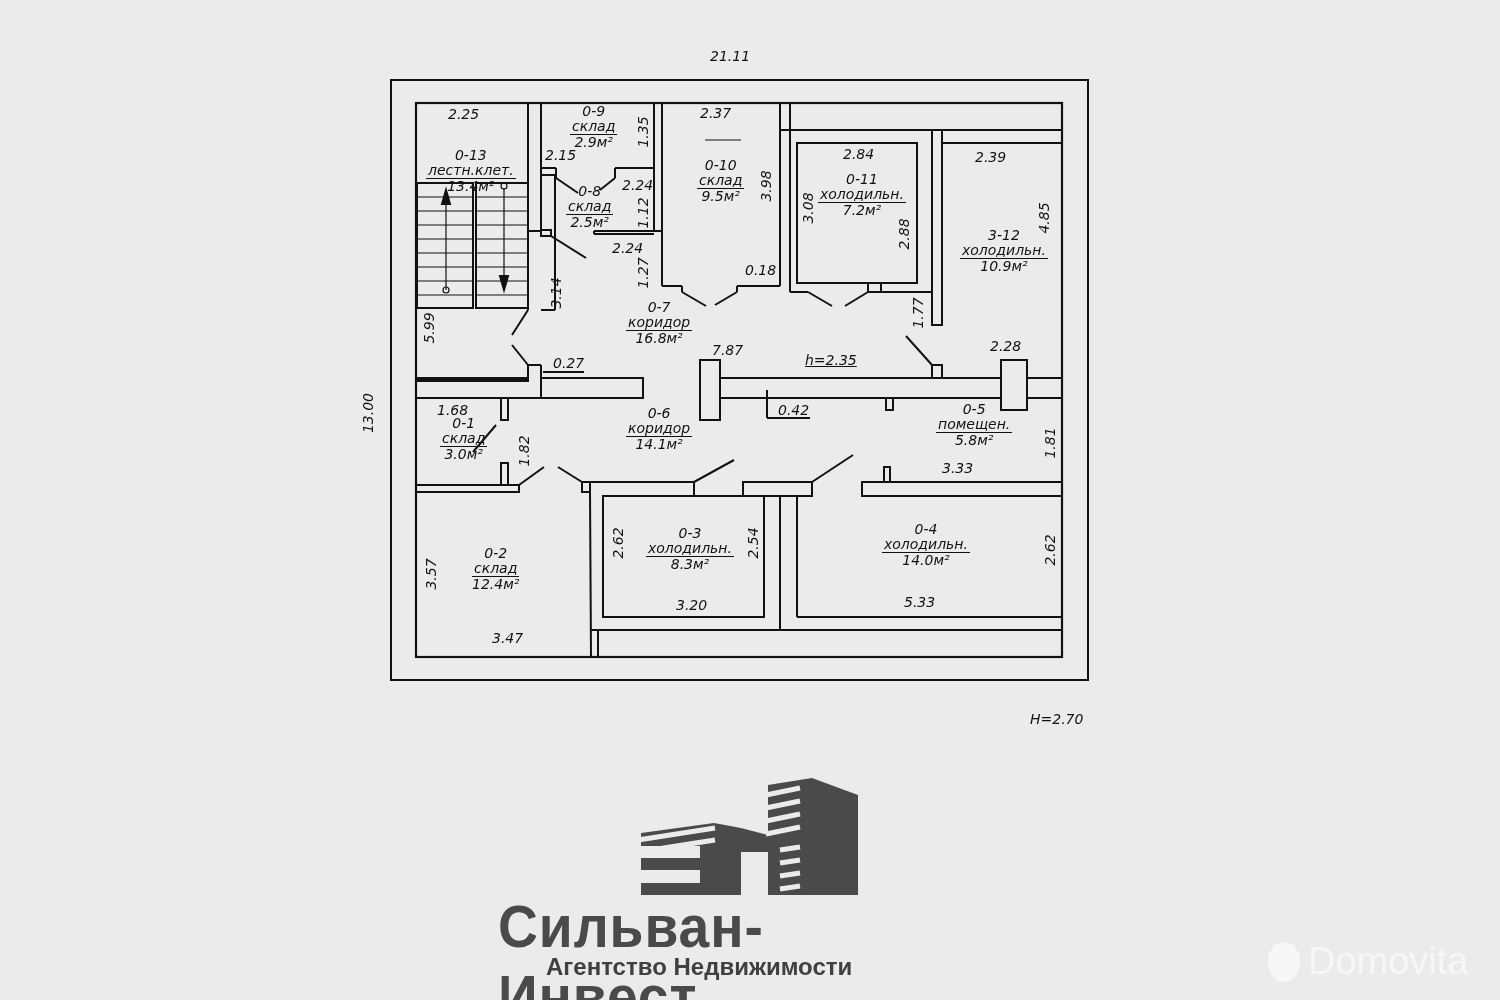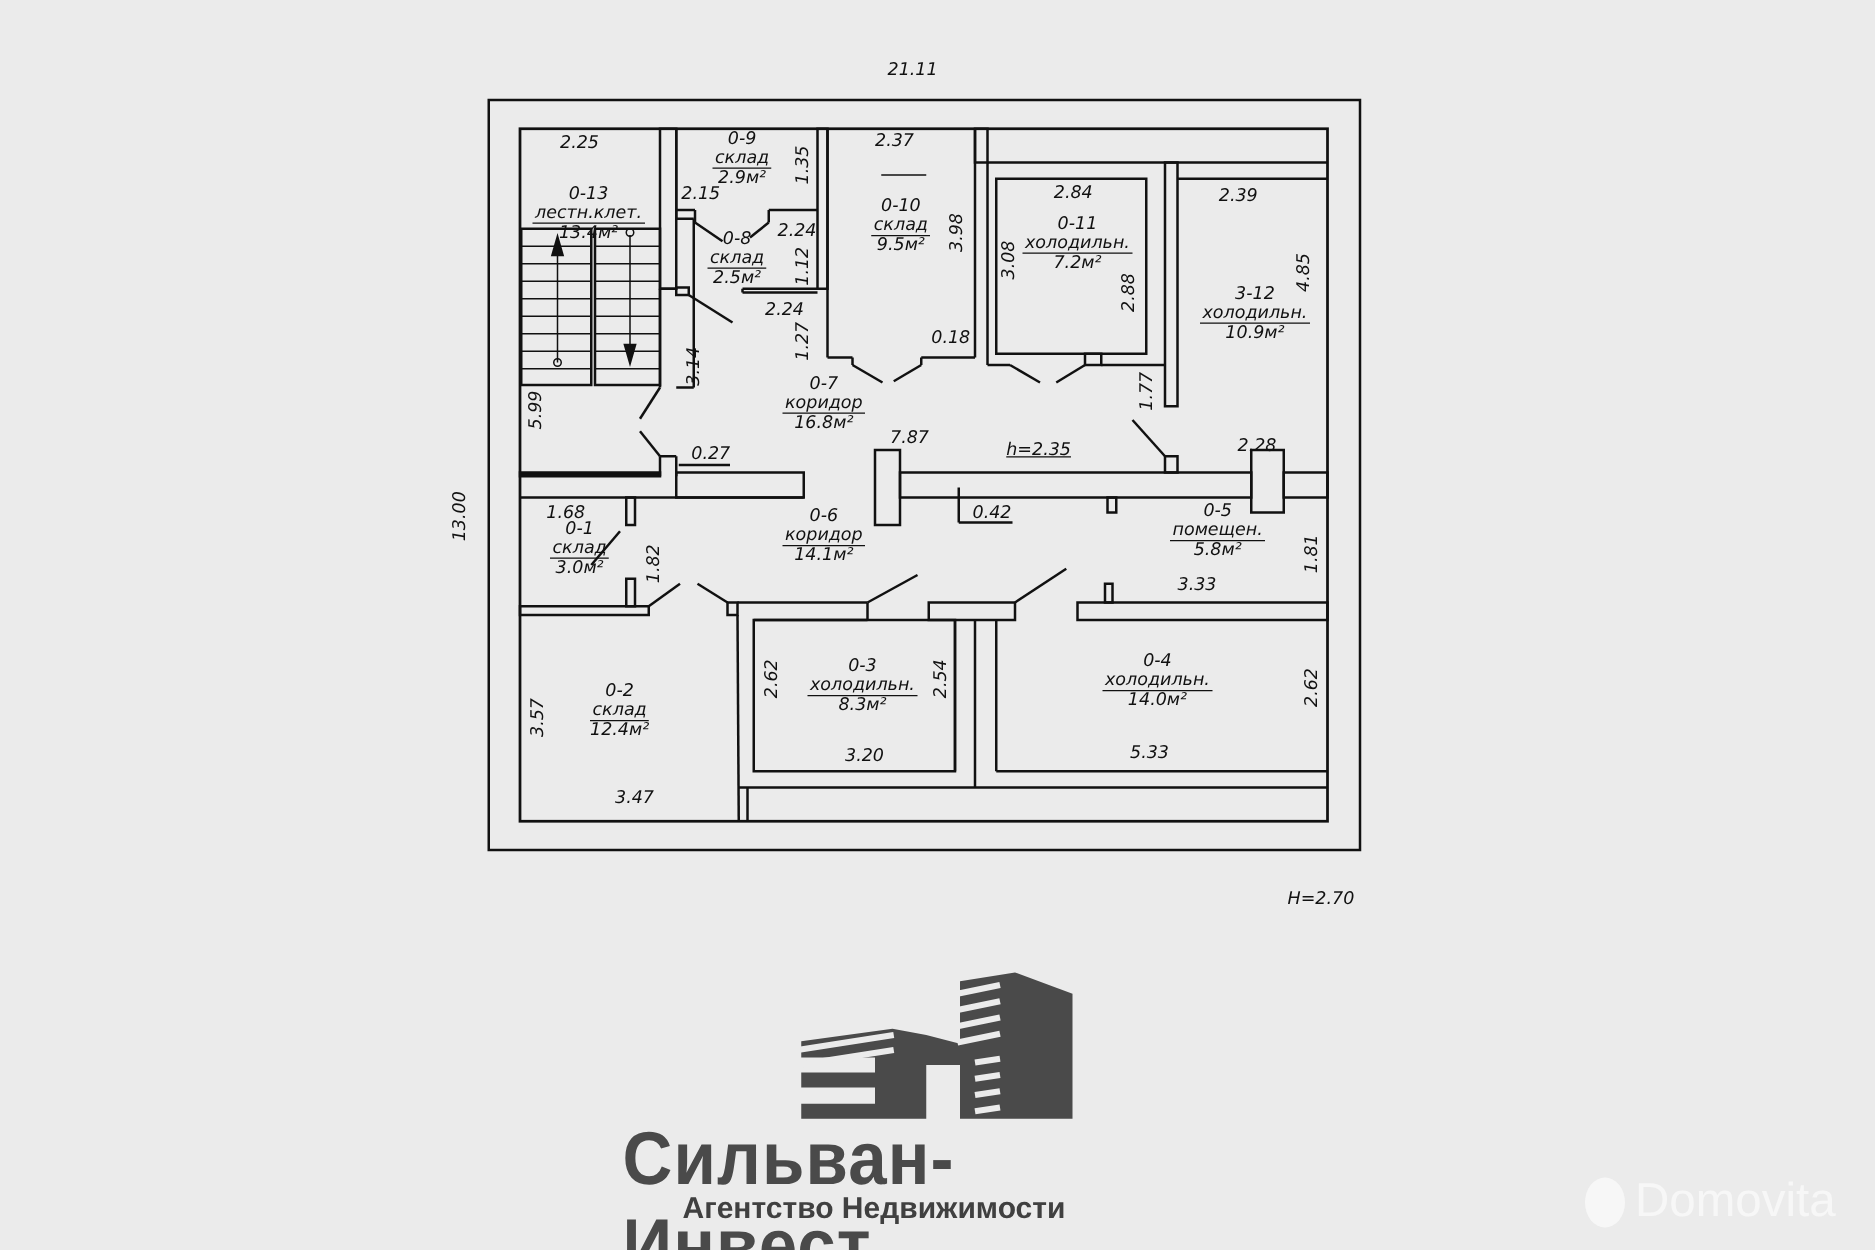--- a/index.html
+++ b/index.html
@@ -175,21 +175,21 @@
 <div class="dim" style="left:553px;top:355px;">0.27</div>
 <div class="dim" style="left:700px;top:105px;">2.37</div>
 <div class="dim rot" style="left:750px;top:178px;">3.98</div>
 <div class="dim" style="left:745px;top:262px;">0.18</div>
 <div class="dim" style="left:843px;top:146px;">2.84</div>
 <div class="dim rot" style="left:792px;top:200px;">3.08</div>
 <div class="dim rot" style="left:888px;top:226px;">2.88</div>
 <div class="dim" style="left:975px;top:149px;">2.39</div>
 <div class="dim rot" style="left:1028px;top:210px;">4.85</div>
 <div class="dim rot" style="left:902px;top:305px;">1.77</div>
-<div class="dim" style="left:990px;top:349px;">2.28</div>
+<div class="dim" style="left:990px;top:338px;">2.28</div>
 <div class="dim" style="left:712px;top:342px;">7.87</div>
 <div class="dim" style="left:778px;top:402px;">0.42</div>
 <div class="dim" style="left:437px;top:402px;">1.68</div>
 <div class="dim rot" style="left:508px;top:443px;">1.82</div>
 <div class="dim rot" style="left:1034px;top:435px;">1.81</div>
 <div class="dim" style="left:942px;top:460px;">3.33</div>
 <div class="dim rot" style="left:602px;top:535px;">2.62</div>
 <div class="dim rot" style="left:737px;top:535px;">2.54</div>
 <div class="dim" style="left:676px;top:597px;">3.20</div>
 <div class="dim rot" style="left:415px;top:566px;">3.57</div>

